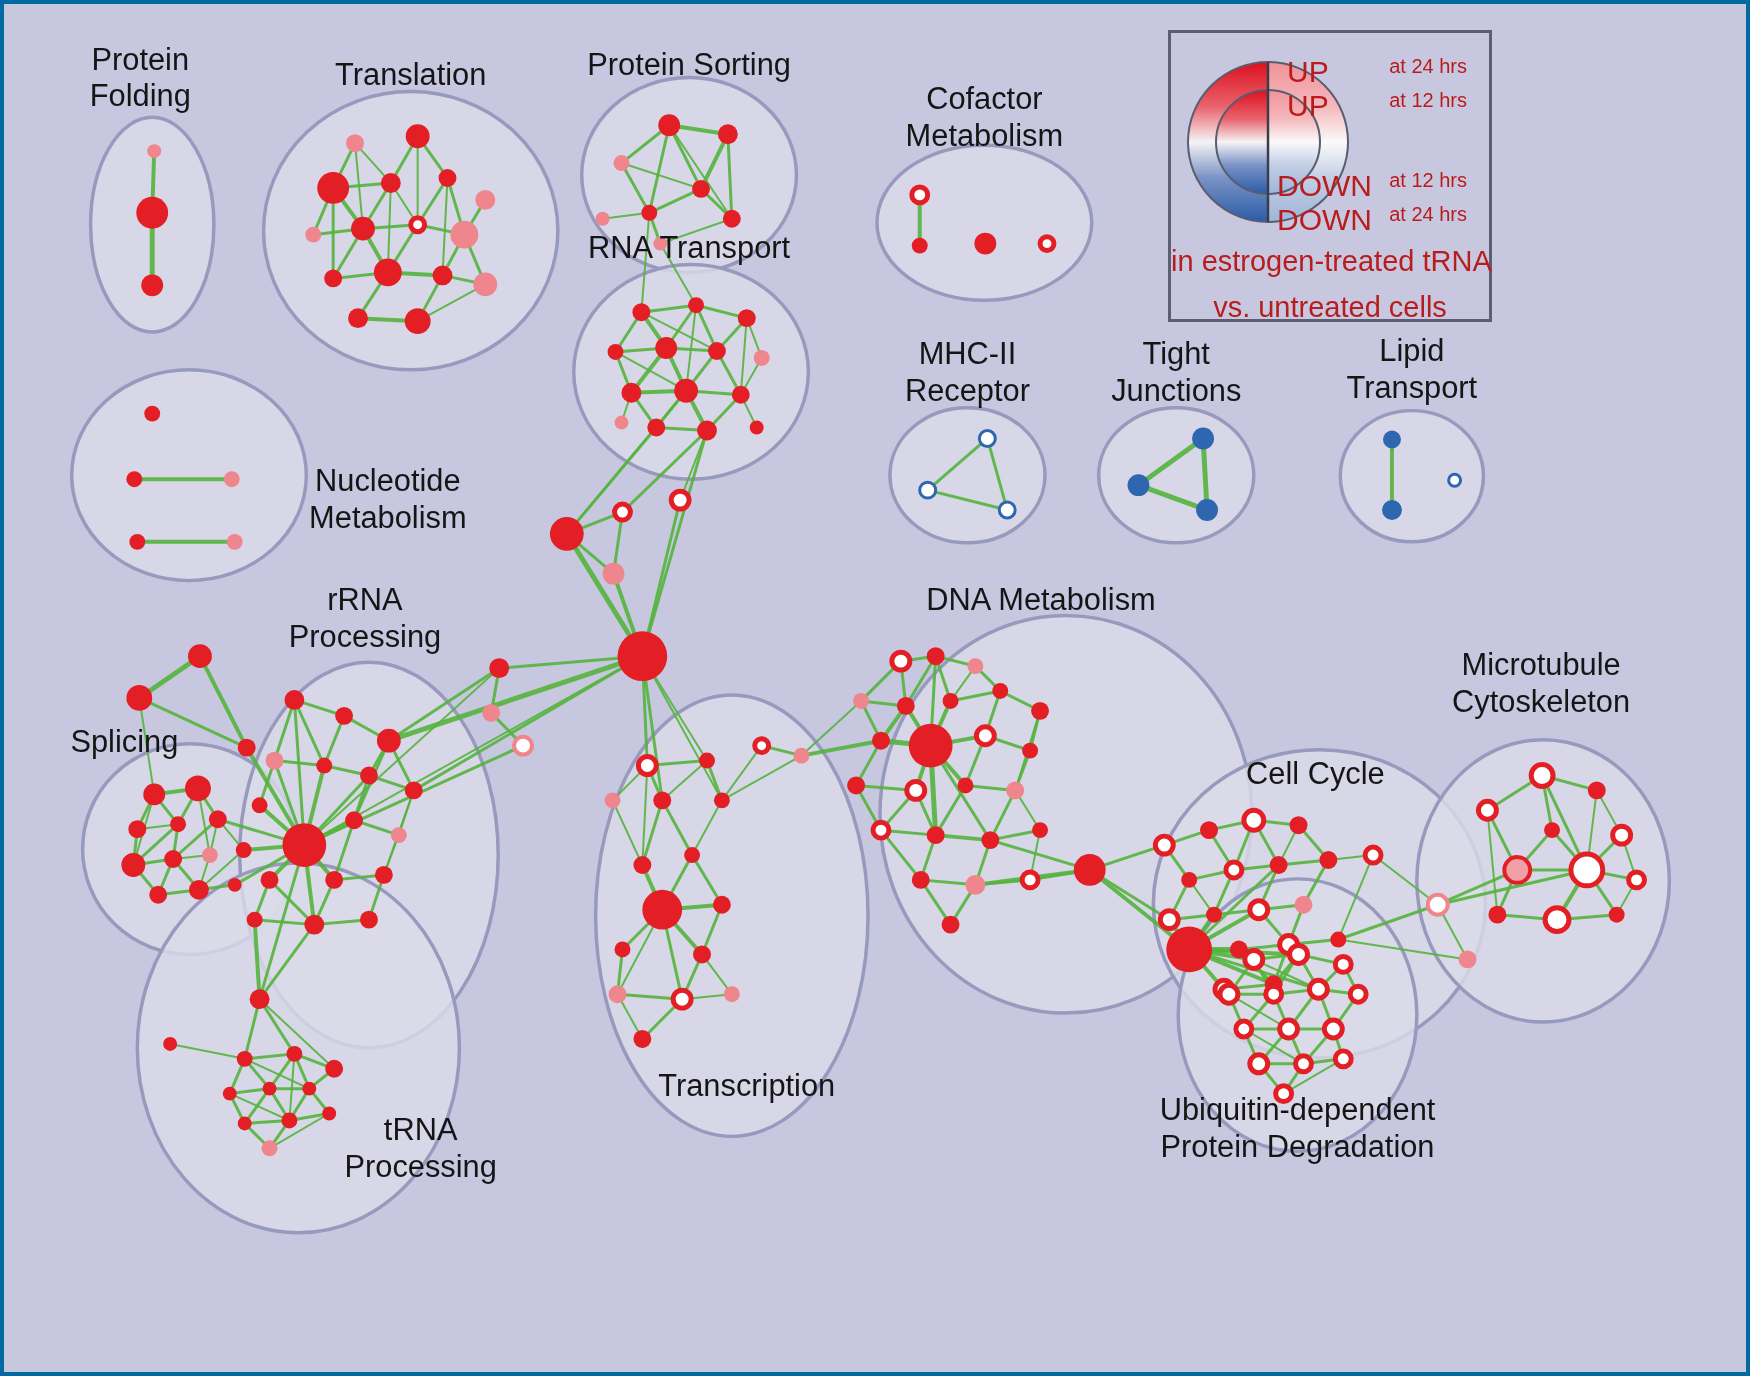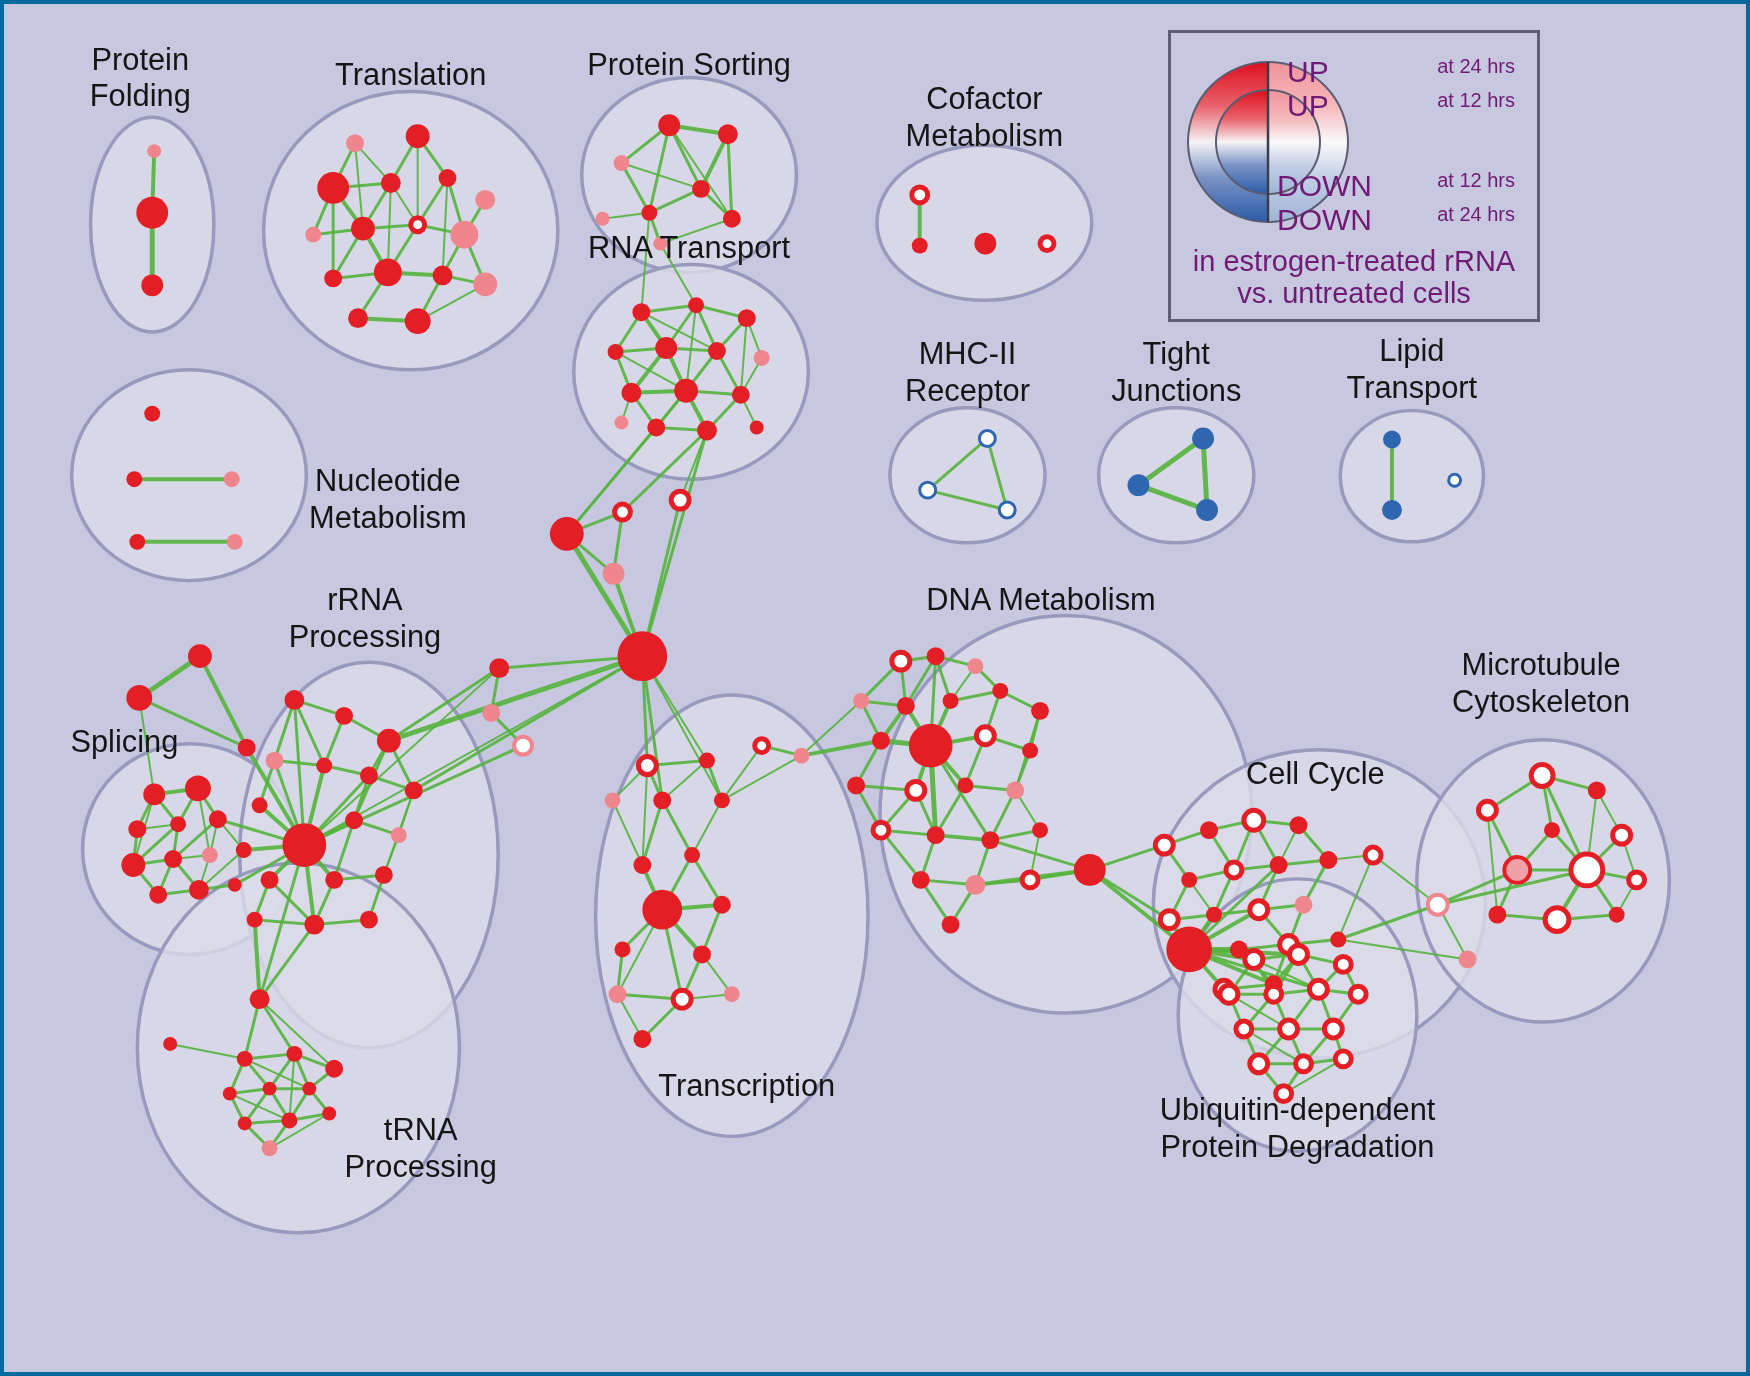--- a/index.html
+++ b/index.html
@@ -9,24 +9,24 @@
     width:1750px;height:1376px;
     background:#c7c8e0;
     border:4px solid #0369a1;
     box-sizing:border-box;
     overflow:hidden;
   }
   .net-svg{position:absolute;left:0;top:0;}
   .legend{
     position:absolute;
     left:1164px;top:26px;
-    width:372px;height:292px;
+    width:324px;height:292px;
     border:3px solid #5c5f73;
     box-sizing:border-box;
-    color:#701a75;
+    color:#b91c1c;
   }
   .legend .dial{position:absolute;left:4px;top:16px;}
   .lg-dir{position:absolute;font-size:30px;white-space:nowrap;}
   .lg-time{position:absolute;font-size:20px;white-space:nowrap;right:22px;text-align:right;}
   .lg-cap{position:absolute;left:0;width:100%;text-align:center;font-size:29px;white-space:nowrap;}
 </style>
 </head>
 <body>
 
 <div class="stage">
@@ -692,17 +692,17 @@
       <line x1="93" y1="13" x2="93" y2="173" stroke="#3a3d4a" stroke-width="2.5"></line>
     </svg>
     <span class="lg-dir" style="left:116px;top:22px">UP</span>
     <span class="lg-dir" style="left:116px;top:56px">UP</span>
     <span class="lg-dir" style="left:106px;top:136px">DOWN</span>
     <span class="lg-dir" style="left:106px;top:170px">DOWN</span>
     <span class="lg-time" style="top:22px">at 24 hrs</span>
     <span class="lg-time" style="top:56px">at 12 hrs</span>
     <span class="lg-time" style="top:136px">at 12 hrs</span>
     <span class="lg-time" style="top:170px">at 24 hrs</span>
-    <span class="lg-cap" style="top:212px">in estrogen-treated rRNA</span>
-    <span class="lg-cap" style="top:244px">vs. untreated cells</span>
+    <span class="lg-cap" style="top:212px">in estrogen-treated tRNA</span>
+    <span class="lg-cap" style="top:258px">vs. untreated cells</span>
   </div>
 
 </div>
 
 </body></html>

